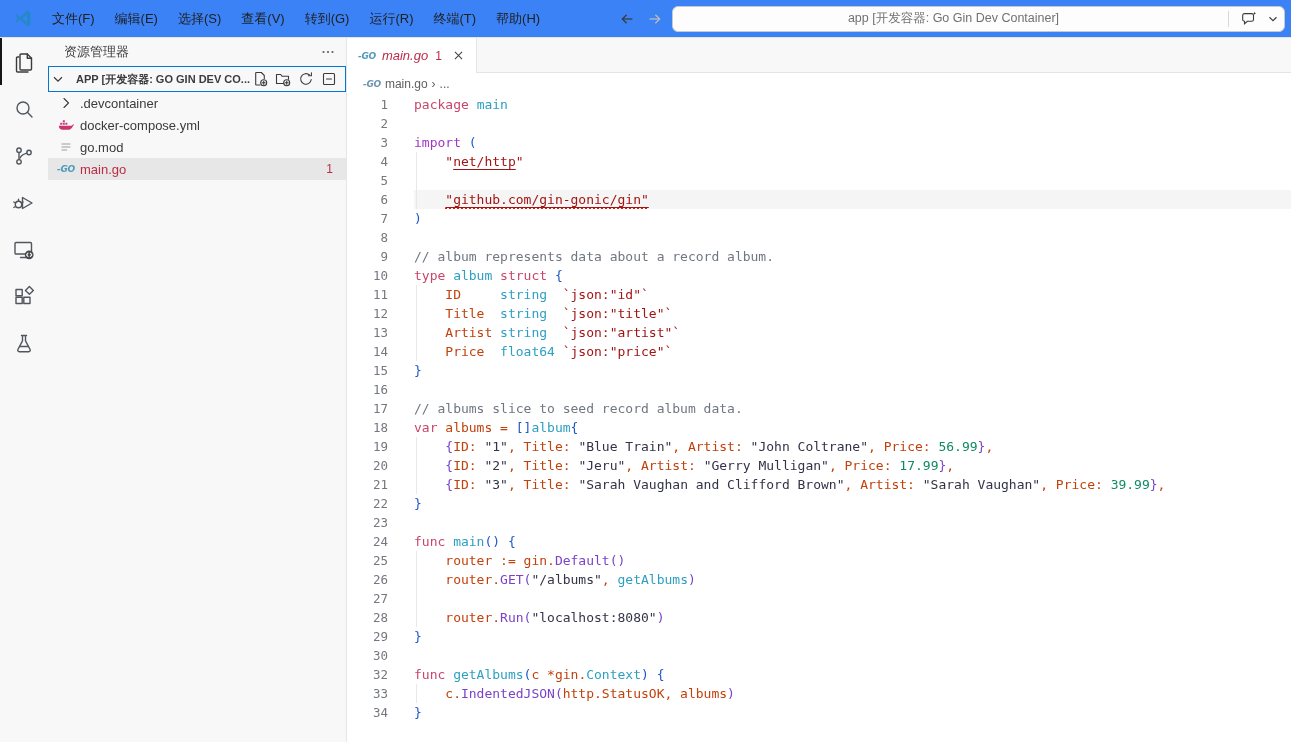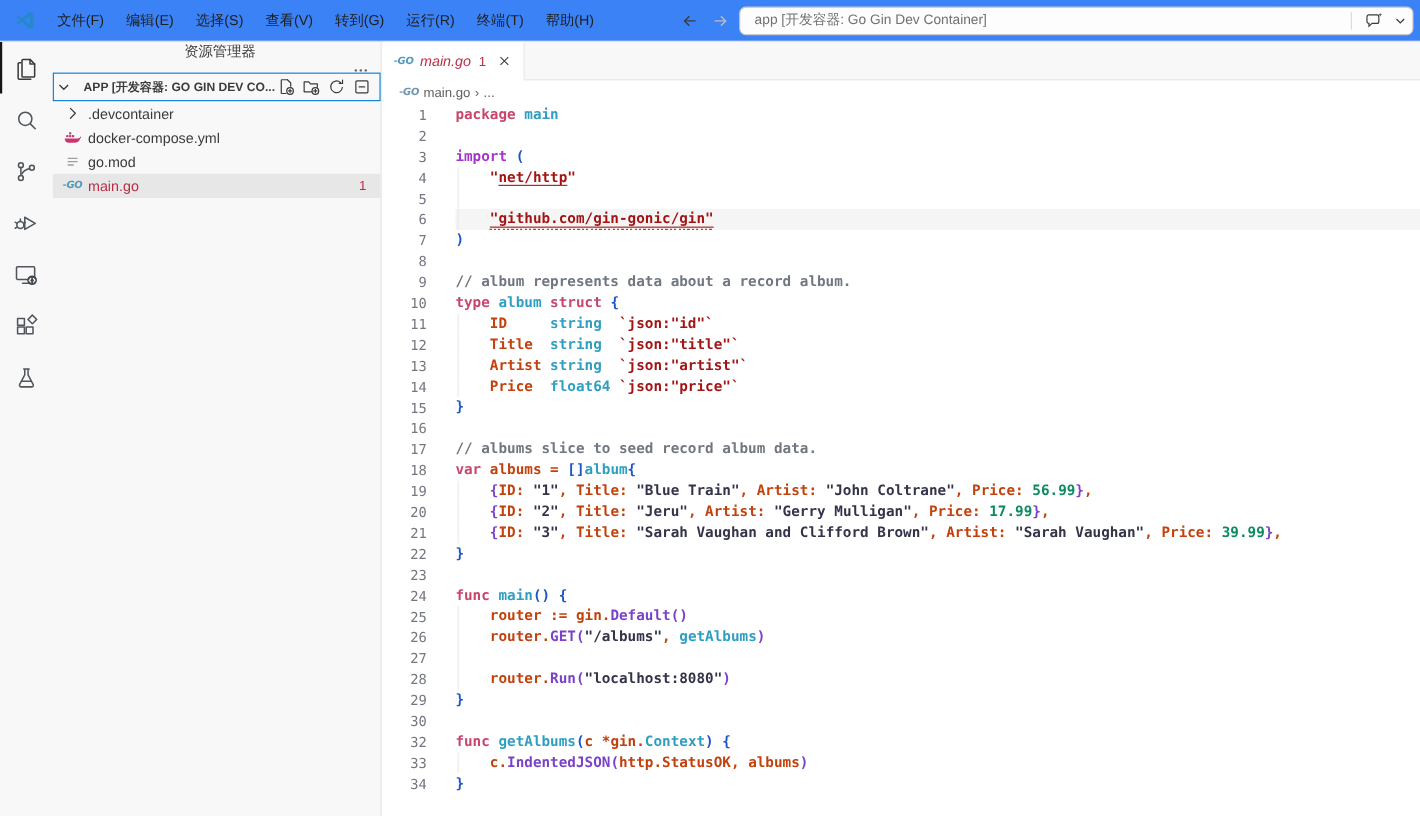--- a/index.html
+++ b/index.html
@@ -9,33 +9,33 @@
   
   .titlebar { position:absolute; top:0; left:0; right:0; height:38px; background:#3b82f6;
     border-bottom:1px solid #e5e5e5; display:flex; align-items:center; }
   .vslogo { margin:0 10px 0 13px; display:flex; }
   .menus { display:flex; align-items:center; }
   .menu-item { padding:0 10px; height:26px; line-height:26px; border-radius:5px; color:#1f1f1f; cursor:default; }
   .nav { margin-left:auto; display:flex; align-items:center; gap:2px; }
   .navbtn { width:26px; height:26px; display:flex; align-items:center; justify-content:center; color:#3b3b3b; }
   .navbtn.disabled { color:#bdbdbd; }
   .cmd { display:flex; align-items:center; width:613px; height:26px; margin:0 6px 0 4px;
-    border:1px solid #c9c9c9; border-radius:6px; background:#fdfdfd; padding-left:13px; }
+    border:1px solid #c9c9c9; border-radius:6px; background:#fdfdfd; padding-left:13px;text-align:center; }
   .cmd-text { flex:1; color:#717171; font-size:12.5px; white-space:nowrap; overflow:hidden; }
   .cmd-sep { width:1px; height:16px; background:#d9d9d9; margin:0 7px; }
   .cmd-ico { display:flex; align-items:center; color:#3b3b3b; padding:0 4px; }
 
   
   .activitybar { position:absolute; top:38px; left:0; bottom:0; width:48px; background:#f8f8f8; }
   .act { width:48px; height:47px; display:flex; align-items:center; justify-content:center; color:#50565c; }
   .act.active { box-shadow:inset 2px 0 0 #161616; color:#3b3b3b; }
 
   
   .sidebar { position:absolute; top:38px; left:48px; bottom:0; width:299px; background:#f8f8f8; border-right:1px solid #e5e5e5; }
-  .sb-head { height:28px; display:flex; align-items:center; padding:0 10px 0 16px; color:#3b3b3b;flex-direction:column; }
+  .sb-head { height:28px; display:flex; align-items:center; padding:0 10px 0 16px; color:#3b3b3b; }
   .sb-title { font-size:13px; }
   .sb-more { margin-left:auto; color:#616161; display:flex; }
   .section { height:26px; display:flex; align-items:center; border:1px solid #0078d4; background:#f8f8f8; padding:0 4px 0 2px; }
   .section-chev { display:flex; color:#3b3b3b; margin-right:1px; }
   .section-label { font-weight:700; font-size:11px; color:#3b3b3b; white-space:nowrap; flex:1;text-align:right; }
   .sec-actions { display:flex; gap:3px; margin-right:2px; }
   .sec-btn { width:20px; height:20px; display:flex; align-items:center; justify-content:center; color:#3b3b3b; border-radius:4px; }
   .tree { }
   .trow { height:22px; display:flex; align-items:center; padding-left:8px; color:#3b3b3b; }
   .trow.sel { background:#e7e7e7; }
@@ -58,21 +58,21 @@
 
   .gobadge { font:italic 700 9px "DejaVu Sans",sans-serif; color:#519aba; white-space:nowrap; letter-spacing:-.3px; }
   .gobadge::before { content:"-"; }
   .gobadge.dim { color:#6d94ad; }
 
   
   .code { position:absolute; top:57px; left:0; right:0; bottom:0; font-family:"DejaVu Sans Mono","Liberation Mono",monospace;
     font-size:13px; }
   .cl { display:flex; height:19px; line-height:19px; white-space:pre; }
   .ln { width:40px; flex:none; text-align:right; color:#737780; font-size:12.5px; }
-  .ct { flex:1; margin-left:26px; position:relative;font-weight:bold; }
+  .ct { flex:1; margin-left:26px; position:relative; }
   .cl.g .ct::before { content:""; position:absolute; left:2px; top:0; bottom:0; border-left:1px solid #e8e8e8; }
   .cl.hl .ct { background:#f5f5f5; }
   .tk-k { color:#c8456b; }
   .tk-i { color:#a435c9; }
   .tk-t { color:#2e9fc1; }
   .tk-f { color:#7a42c8; }
   .tk-s { color:#333349; }
   .tk-m { color:#a31515; }
   .tk-mu { color:#a31515; text-decoration:underline; text-underline-offset:3px; }
   .tk-me { display:inline-block; color:#a31515; text-decoration:underline; text-underline-offset:3px;

